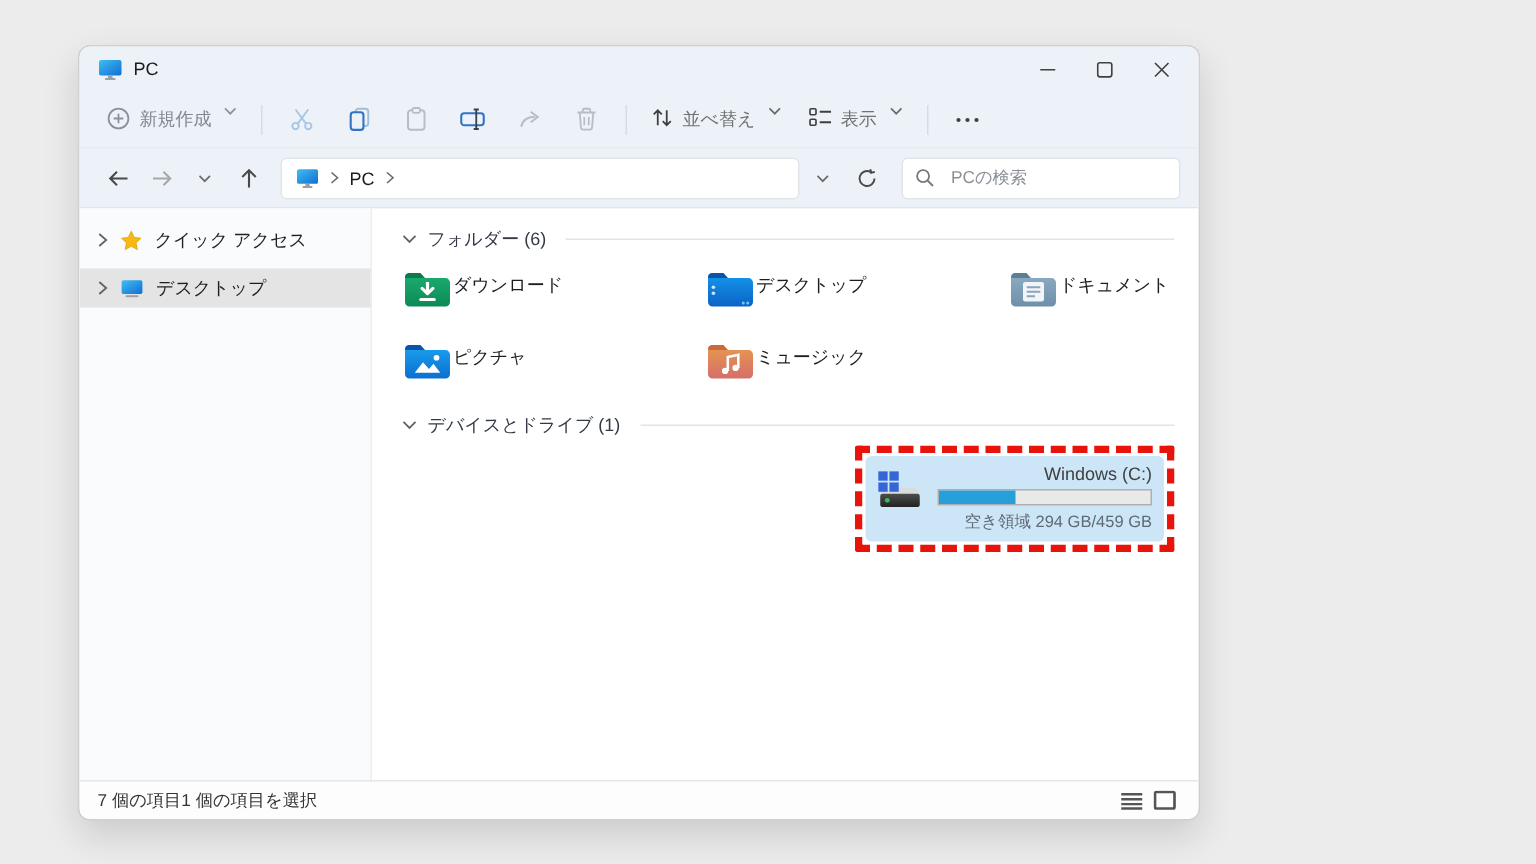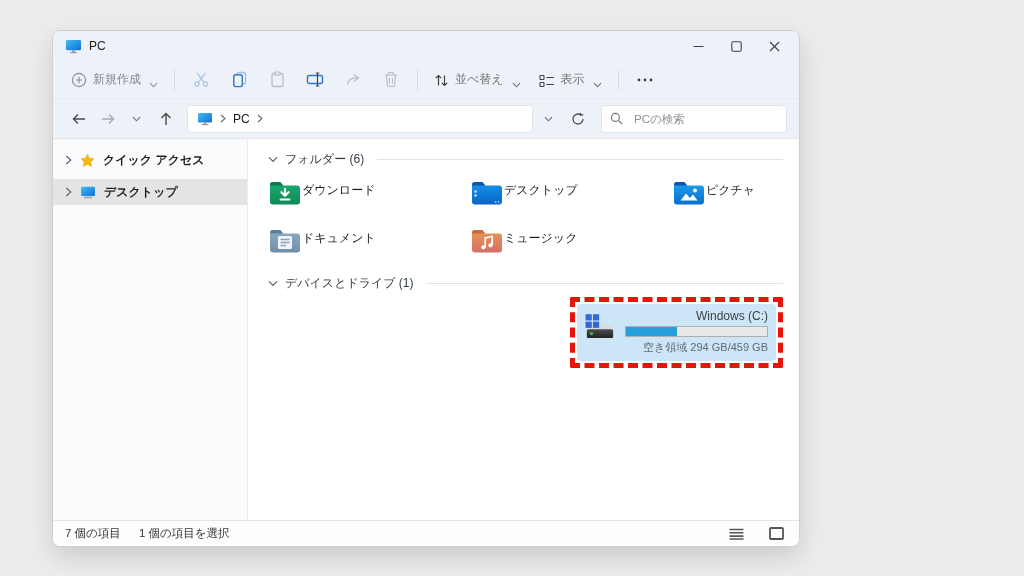--- a/index.html
+++ b/index.html
@@ -12,21 +12,21 @@
 
   .chrome { background:#edf2f9; }
   .titlebar { height:30px; display:flex; align-items:center; padding:0 6px 0 12px; }
   .title-icon { width:17px; height:15px; margin-right:7px; }
   .title-text { font-size:12px; color:#1b1b1b; }
   .tb-spacer { flex:1; }
   .win-ctl { width:38px; height:28px; display:flex; align-items:center; justify-content:center; }
 
   .toolbar { height:38px; display:flex; align-items:center; padding:0 10px; gap:2px;
     border-bottom:1px solid #e6ebf2; }
-  .tb-btn { display:flex; align-items:flex-end; gap:6px; padding:5px 8px; border-radius:4px; }
+  .tb-btn { display:flex; align-items:flex-start; gap:6px; padding:5px 8px; border-radius:4px; }
   .tb-icon-btn { width:36px; height:30px; display:flex; align-items:center; justify-content:center; }
   .tb-label { font-size:12px; color:#737373; }
   .tb-label.dim { color:#82888f; }
   .tb-divider { width:1px; height:20px; background:#d8dce2; margin:0 6px; }
   .chev { margin-left:2px; }
 
   .addressrow { height:40px; display:flex; align-items:center; padding:0 12px; gap:2px;
     border-bottom:1px solid #e4e4e4; background:#edf2f9; }
   .nav-btn { width:27px; height:28px; display:flex; align-items:center; justify-content:center; }
   .crumb-box { flex:1; height:28px; margin-left:6px; background:#fff; border:1px solid #e1e5ea;
@@ -35,21 +35,21 @@
   .addr-side { width:27px; height:28px; display:flex; align-items:center; justify-content:center; }
   .search-box { width:186px; height:28px; margin-left:8px; background:#fff; border:1px solid #e1e5ea;
     border-radius:4px; display:flex; align-items:center; padding:0 8px; gap:11px; }
   .search-box input { border:none; outline:none; width:130px; font-size:11.5px;
     font-family:"Liberation Sans", sans-serif; color:#333; background:transparent; }
   .search-box input::placeholder { color:#8a8f96; }
 
   .body-row { flex:1; display:flex; background:#fff; min-height:0; }
   .sidebar { width:195px; background:#fafbfc; border-right:1px solid #ededed; padding-top:8px; }
   .side-item { height:26px; display:flex; align-items:center; gap:8px; padding-left:12px;
-    font-size:12px; color:#1f1f1f; margin-bottom:6px;font-weight:bold; }
+    font-size:12px; color:#1f1f1f; margin-bottom:6px; }
   .side-item.selected { background:#e4e4e4; }
 
   .main { flex:1; padding:12px 16px 0 20px; position:relative; overflow:hidden; }
   .section-header { display:flex; align-items:center; gap:7px; margin-left:-8px; padding-left:8px; }
   .section-title { font-size:12px; color:#333a46; white-space:nowrap; }
   .section-line { flex:1; height:1px; background:#e3e3e3; margin-left:6px; }
 
   .folders-grid { display:grid; grid-template-columns:repeat(3,202px); row-gap:14px;
     margin:11px 0 14px 0; }
   .folder-tile { display:flex; gap:0; align-items:flex-start; height:34px; }
@@ -62,21 +62,21 @@
   .drive-tile { width:199px; background:#cde6f7; border-radius:4px; padding:5px 8px 6px 6px;
     display:flex; gap:8px; }
   .drive-info { flex:1; }
   .drive-name { font-size:12px; color:#404040; line-height:15px; }
   .capacity-track { width:143px; height:11px; background:#e9e9e9; border:1px solid #afafaf;
     margin-top:2px; }
   .capacity-fill { height:100%; background:#26a0da; }
   .drive-free { font-size:11px; color:#5e6a76; margin-top:3px; }
 
   .statusbar { height:26px; border-top:1px solid #e5e5e5; background:#fdfdfd;
-    display:flex; align-items:center; padding:0 12px; gap:18px; }
+    display:flex; align-items:center; padding:0 12px; }
   .status-text { font-size:11.5px; color:#333; }
   .status-spacer { flex:1; }
   .status-icon { width:22px; height:20px; display:flex; align-items:center; justify-content:center; }
 </style>
 </head>
 <body>
 
 <svg width="0" height="0" style="position:absolute">
   <defs>
     <linearGradient id="gd-mon" x1="0" y1="0" x2="1" y2="1">
@@ -341,36 +341,36 @@
             <circle cx="5.6" cy="12.5" r="1.2" fill="#cfe8ff"></circle>
             <circle cx="5.6" cy="16.5" r="1.2" fill="#cfe8ff"></circle>
             <circle cx="25.5" cy="23" r="1" fill="#7fc2f5"></circle>
             <circle cx="28.5" cy="23" r="1" fill="#7fc2f5"></circle>
           </svg>
           <span class="folder-name">デスクトップ</span>
         </div>
 
         <div class="folder-tile">
           <svg width="34" height="28" viewBox="0 0 34 28">
+            <path d="M2 6 a3 3 0 0 1 3-3 h7.2 l3 3.4 H29 a3 3 0 0 1 3 3 v13 a3 3 0 0 1 -3 3 H5 a3 3 0 0 1 -3-3 Z" fill="url(#gd-doc)"></path>
+            <path d="M2 6 a3 3 0 0 1 3-3 h7.2 l3 3.4 H2.6" fill="#5c7f98"></path>
+            <rect x="10" y="9" width="14" height="13" rx="1.5" fill="#f1f5f9"></rect>
+            <path d="M12.5 12.5 H21.5 M12.5 15.5 H21.5 M12.5 18.5 H18" stroke="#8aa3b8" stroke-width="1.3"></path>
+          </svg>
+          <span class="folder-name">ドキュメント</span>
+        </div>
+
+        <div class="folder-tile">
+          <svg width="34" height="28" viewBox="0 0 34 28">
             <path d="M2 6 a3 3 0 0 1 3-3 h7.2 l3 3.4 H29 a3 3 0 0 1 3 3 v13 a3 3 0 0 1 -3 3 H5 a3 3 0 0 1 -3-3 Z" fill="url(#gd-pic)"></path>
             <path d="M2 6 a3 3 0 0 1 3-3 h7.2 l3 3.4 H2.6" fill="#0a55ab"></path>
             <path d="M8.5 21.5 L14 14.5 L18 19 L21 15.5 L25.5 21.5 Z" fill="#fff"></path>
             <circle cx="23" cy="11.5" r="1.9" fill="#fff"></circle>
           </svg>
           <span class="folder-name">ピクチャ</span>
-        </div>
-
-        <div class="folder-tile">
-          <svg width="34" height="28" viewBox="0 0 34 28">
-            <path d="M2 6 a3 3 0 0 1 3-3 h7.2 l3 3.4 H29 a3 3 0 0 1 3 3 v13 a3 3 0 0 1 -3 3 H5 a3 3 0 0 1 -3-3 Z" fill="url(#gd-doc)"></path>
-            <path d="M2 6 a3 3 0 0 1 3-3 h7.2 l3 3.4 H2.6" fill="#5c7f98"></path>
-            <rect x="10" y="9" width="14" height="13" rx="1.5" fill="#f1f5f9"></rect>
-            <path d="M12.5 12.5 H21.5 M12.5 15.5 H21.5 M12.5 18.5 H18" stroke="#8aa3b8" stroke-width="1.3"></path>
-          </svg>
-          <span class="folder-name">ドキュメント</span>
         </div>
 
 
         <div class="folder-tile">
           <svg width="34" height="28" viewBox="0 0 34 28">
             <path d="M2 6 a3 3 0 0 1 3-3 h7.2 l3 3.4 H29 a3 3 0 0 1 3 3 v13 a3 3 0 0 1 -3 3 H5 a3 3 0 0 1 -3-3 Z" fill="url(#gd-mus)"></path>
             <path d="M2 6 a3 3 0 0 1 3-3 h7.2 l3 3.4 H2.6" fill="#c96a3e"></path>
             <path d="M15.2 20.3 V11 L22.2 9.5 V18.3" stroke="#fff" stroke-width="1.7" fill="none"></path>
             <circle cx="13.4" cy="20.3" r="2.1" fill="#fff"></circle>
             <circle cx="20.4" cy="18.3" r="2.1" fill="#fff"></circle>

